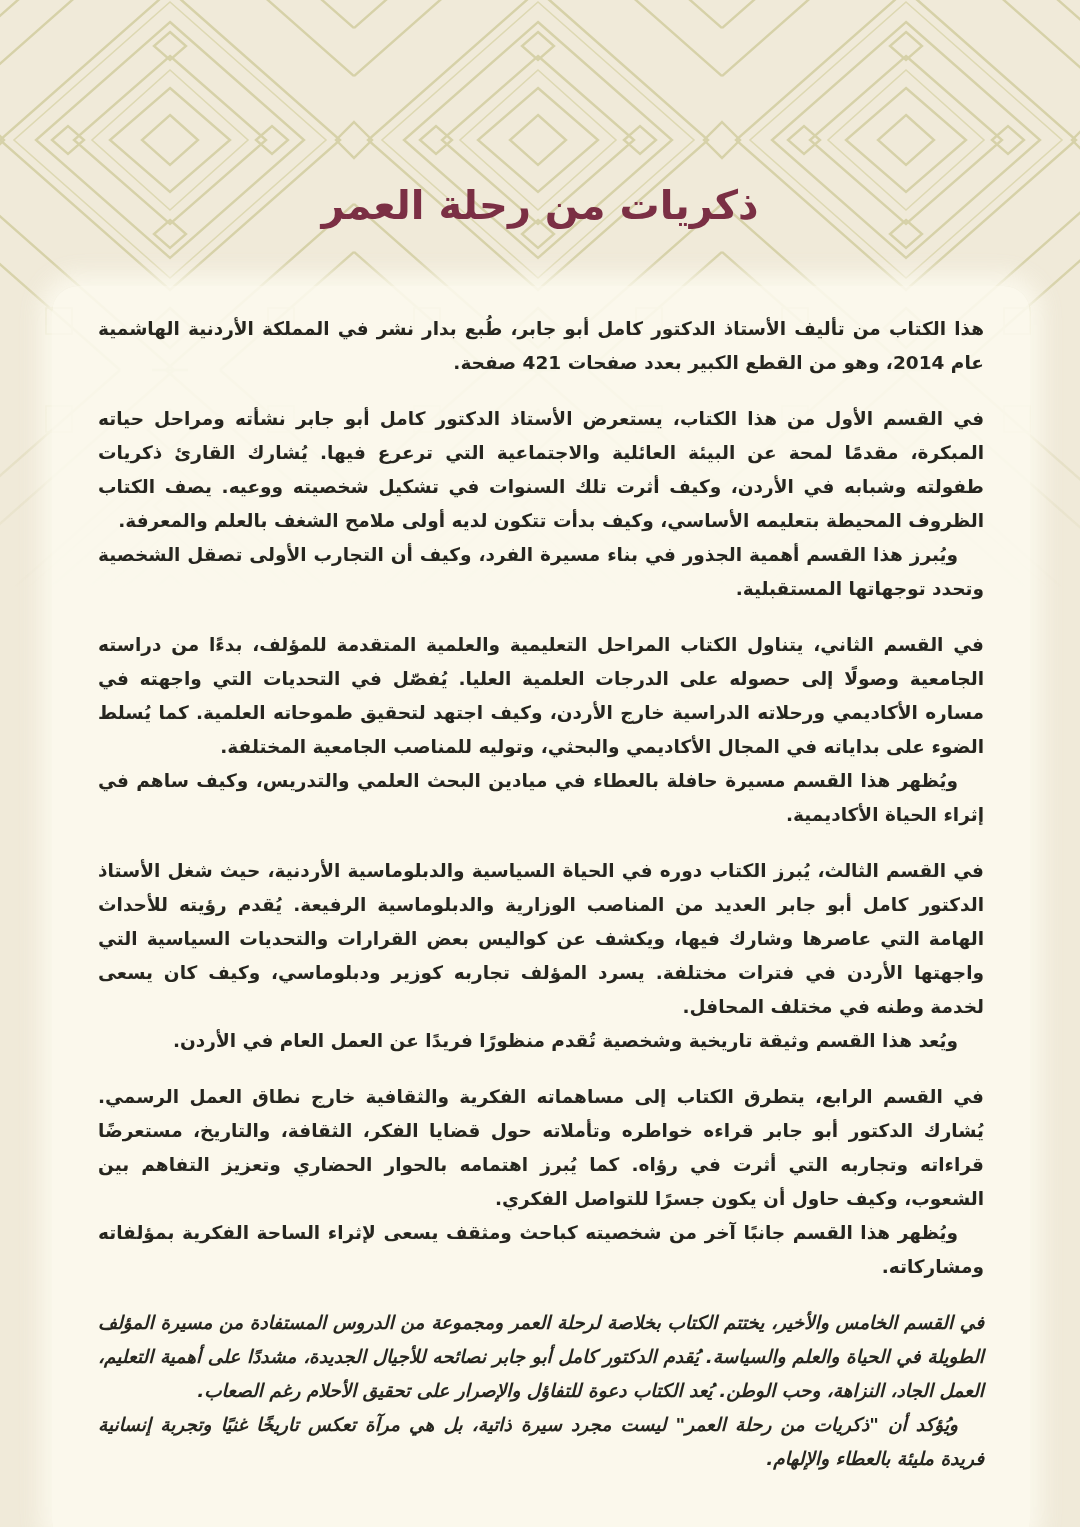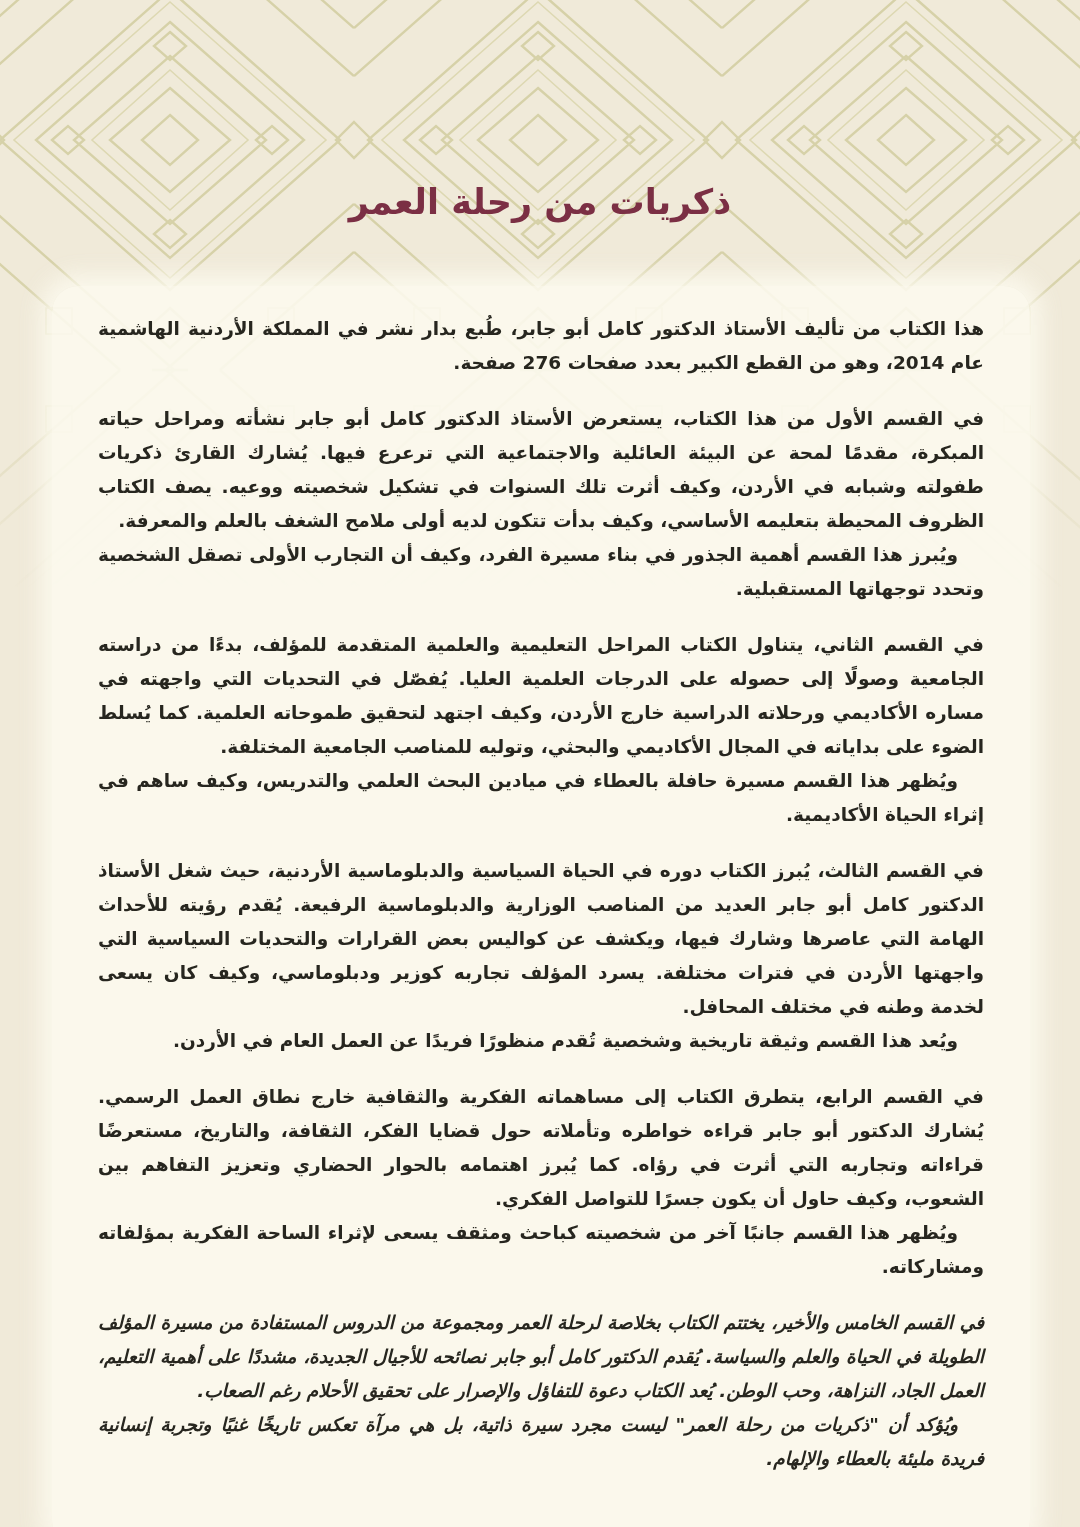--- a/index.html
+++ b/index.html
@@ -25,21 +25,21 @@
   }
   .page-title {
     position: absolute;
     top: 182px;
     left: 0;
     right: 0;
     z-index: 3;
     margin: 0;
     text-align: center;
     direction: rtl;
-    font-size: 35px;
+    font-size: 40px;
     font-weight: 700;
     color: #7b2f44;
     letter-spacing: 0;
   }
   .card {
     position: absolute;
     left: 52px;
     top: 286px;
     width: 978px;
     min-height: 1104px;
@@ -114,21 +114,21 @@
       </mask>
     </defs>
     <rect x="0" y="0" width="1080" height="620" fill="url(#geo)" mask="url(#fadeMask)"></rect>
   </svg>
 
   <h1 class="page-title">ذكريات من رحلة العمر</h1>
 
   <div class="card">
     <div class="card-inner">
 
-      <p class="para"><span>هذا الكتاب من تأليف الأستاذ الدكتور كامل أبو جابر، طُبع بدار نشر في المملكة الأردنية الهاشمية عام 2014، وهو من القطع الكبير بعدد صفحات 276 صفحة.</span></p>
+      <p class="para"><span>هذا الكتاب من تأليف الأستاذ الدكتور كامل أبو جابر، طُبع بدار نشر في المملكة الأردنية الهاشمية عام 2014، وهو من القطع الكبير بعدد صفحات 421 صفحة.</span></p>
 
       <p class="para"><span>في القسم الأول من هذا الكتاب، يستعرض الأستاذ الدكتور كامل أبو جابر نشأته ومراحل حياته المبكرة، مقدمًا لمحة عن البيئة العائلية والاجتماعية التي ترعرع فيها. يُشارك القارئ ذكريات طفولته وشبابه في الأردن، وكيف أثرت تلك السنوات في تشكيل شخصيته ووعيه. يصف الكتاب الظروف المحيطة بتعليمه الأساسي، وكيف بدأت تتكون لديه أولى ملامح الشغف بالعلم والمعرفة.</span><span class="note">ويُبرز هذا القسم أهمية الجذور في بناء مسيرة الفرد، وكيف أن التجارب الأولى تصقل الشخصية وتحدد توجهاتها المستقبلية.</span></p>
 
       <p class="para"><span>في القسم الثاني، يتناول الكتاب المراحل التعليمية والعلمية المتقدمة للمؤلف، بدءًا من دراسته الجامعية وصولًا إلى حصوله على الدرجات العلمية العليا. يُفصّل في التحديات التي واجهته في مساره الأكاديمي ورحلاته الدراسية خارج الأردن، وكيف اجتهد لتحقيق طموحاته العلمية. كما يُسلط الضوء على بداياته في المجال الأكاديمي والبحثي، وتوليه للمناصب الجامعية المختلفة.</span><span class="note">ويُظهر هذا القسم مسيرة حافلة بالعطاء في ميادين البحث العلمي والتدريس، وكيف ساهم في إثراء الحياة الأكاديمية.</span></p>
 
       <p class="para"><span>في القسم الثالث، يُبرز الكتاب دوره في الحياة السياسية والدبلوماسية الأردنية، حيث شغل الأستاذ الدكتور كامل أبو جابر العديد من المناصب الوزارية والدبلوماسية الرفيعة. يُقدم رؤيته للأحداث الهامة التي عاصرها وشارك فيها، ويكشف عن كواليس بعض القرارات والتحديات السياسية التي واجهتها الأردن في فترات مختلفة. يسرد المؤلف تجاربه كوزير ودبلوماسي، وكيف كان يسعى لخدمة وطنه في مختلف المحافل.</span><span class="note">ويُعد هذا القسم وثيقة تاريخية وشخصية تُقدم منظورًا فريدًا عن العمل العام في الأردن.</span></p>
 
       <p class="para"><span>في القسم الرابع، يتطرق الكتاب إلى مساهماته الفكرية والثقافية خارج نطاق العمل الرسمي. يُشارك الدكتور أبو جابر قراءه خواطره وتأملاته حول قضايا الفكر، الثقافة، والتاريخ، مستعرضًا قراءاته وتجاربه التي أثرت في رؤاه. كما يُبرز اهتمامه بالحوار الحضاري وتعزيز التفاهم بين الشعوب، وكيف حاول أن يكون جسرًا للتواصل الفكري.</span><span class="note">ويُظهر هذا القسم جانبًا آخر من شخصيته كباحث ومثقف يسعى لإثراء الساحة الفكرية بمؤلفاته ومشاركاته.</span></p>
 
       <p class="para"><span>في القسم الخامس والأخير، يختتم الكتاب بخلاصة لرحلة العمر ومجموعة من الدروس المستفادة من مسيرة المؤلف الطويلة في الحياة والعلم والسياسة. يُقدم الدكتور كامل أبو جابر نصائحه للأجيال الجديدة، مشددًا على أهمية التعليم، العمل الجاد، النزاهة، وحب الوطن. يُعد الكتاب دعوة للتفاؤل والإصرار على تحقيق الأحلام رغم الصعاب.</span><span class="note">ويُؤكد أن "ذكريات من رحلة العمر" ليست مجرد سيرة ذاتية، بل هي مرآة تعكس تاريخًا غنيًا وتجربة إنسانية فريدة مليئة بالعطاء والإلهام.</span></p>

